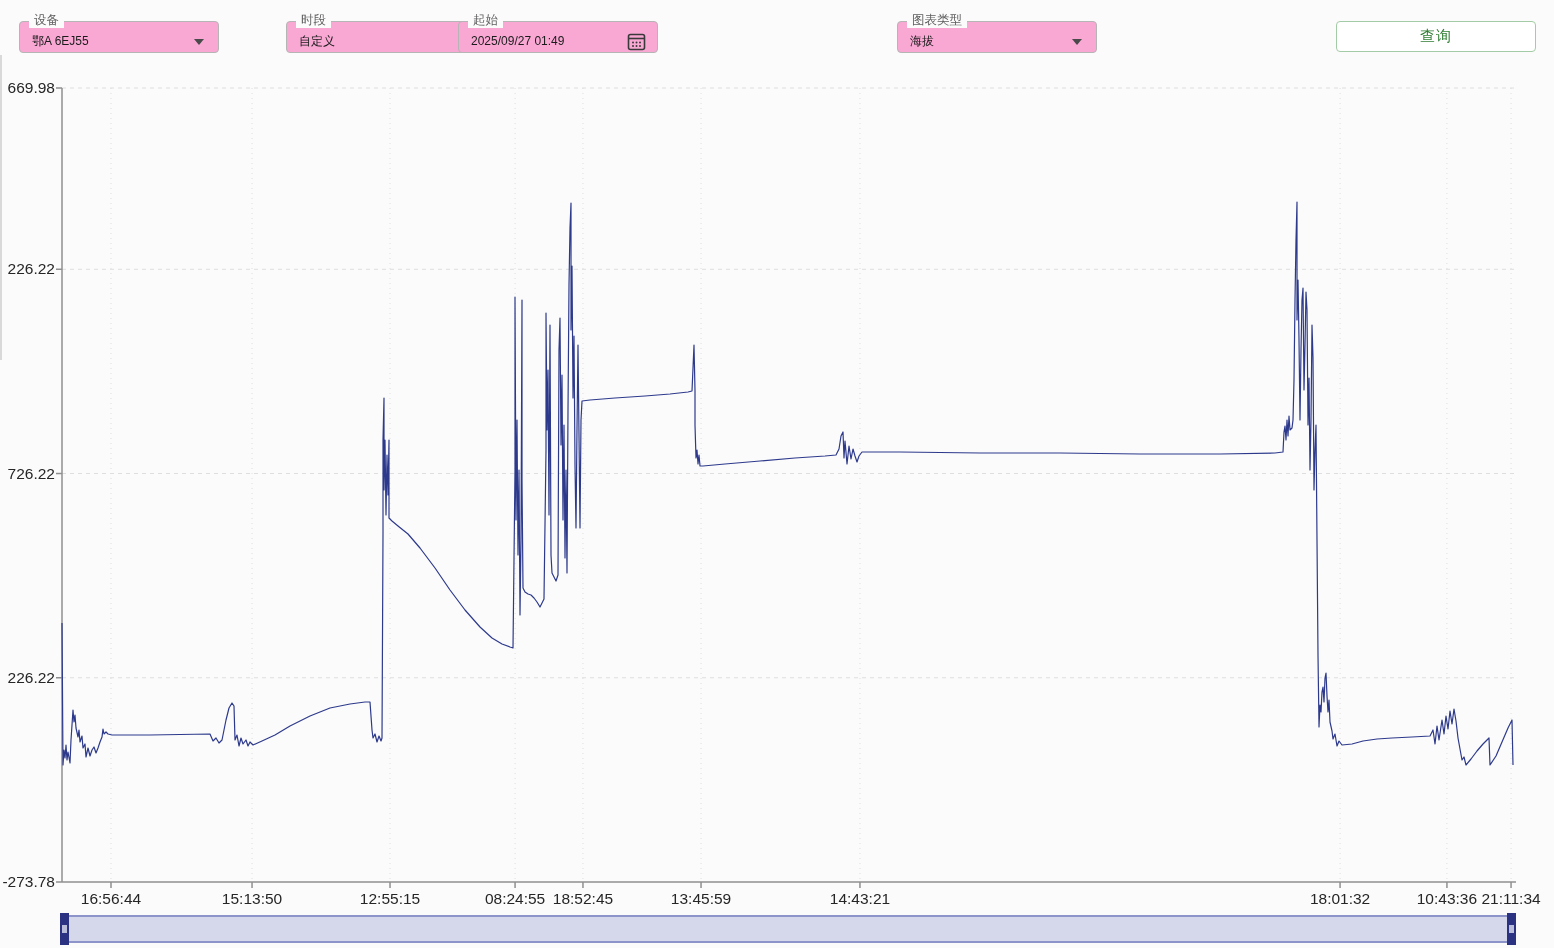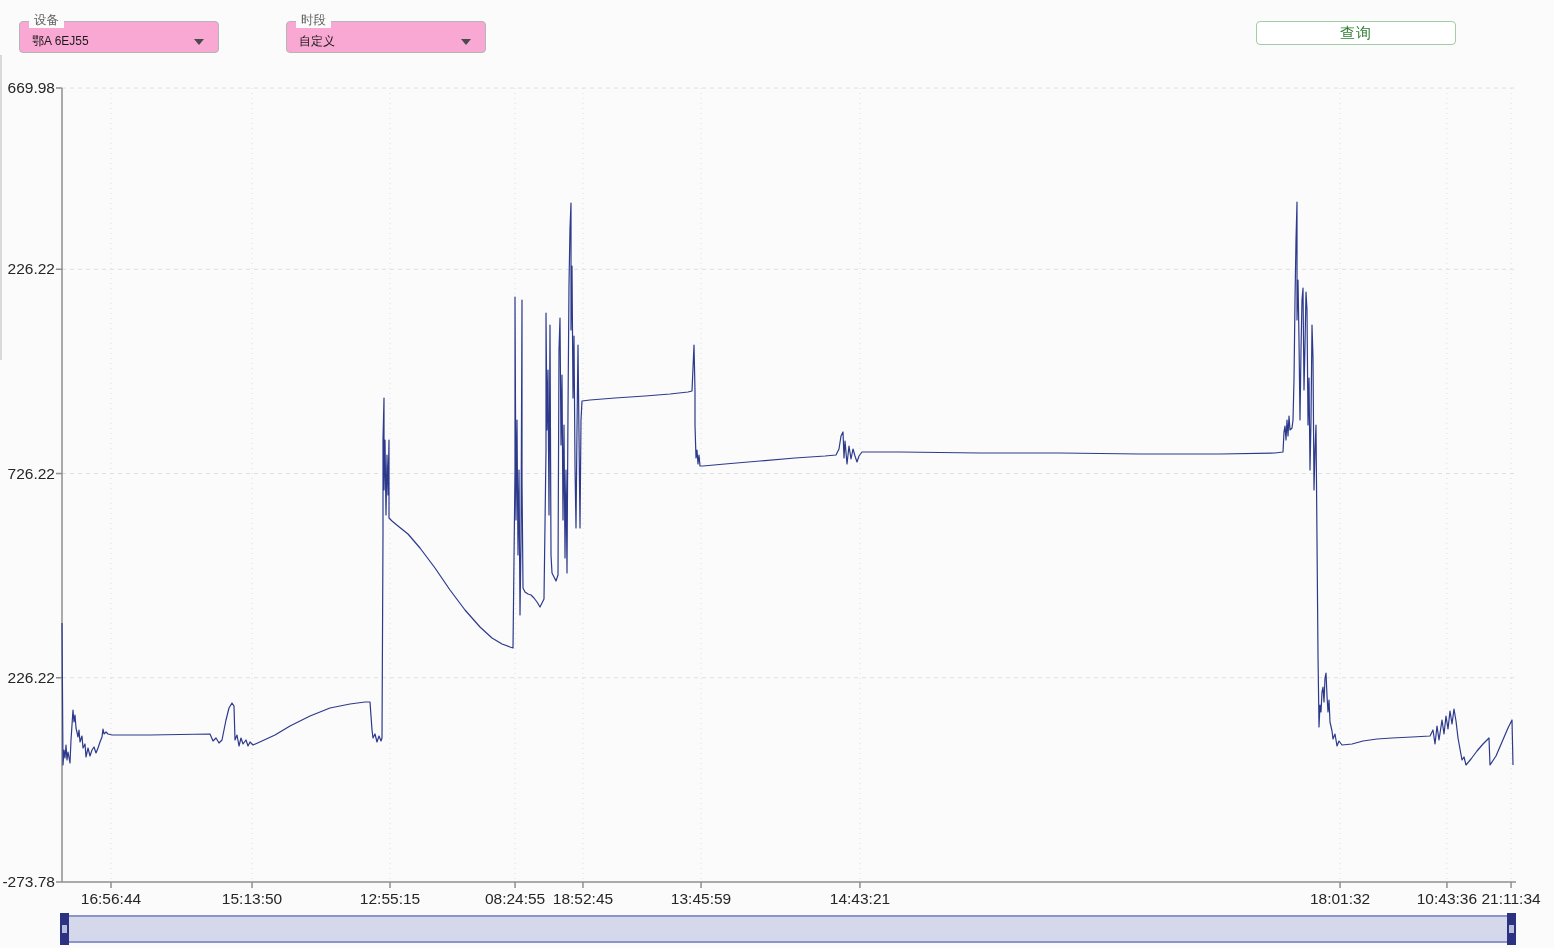--- a/index.html
+++ b/index.html
@@ -9,21 +9,21 @@
   
   .toolbar{position:absolute;left:0;top:0;width:1554px;height:80px;}
   .field{position:absolute;top:21px;height:32px;background:#f9a8d4;border:1px solid #b5b5b5;
          border-radius:4px;box-sizing:border-box;}
   .field-label{position:absolute;top:-9px;left:9px;font-size:12.5px;color:#5f5f5f;
                background:#fbfbfb;padding:0 5px;white-space:nowrap;line-height:15px;}
   .field-value{position:absolute;left:12px;top:0;line-height:38px;font-size:12px;color:#1b1b1b;white-space:nowrap;}
   .caret{position:absolute;right:14px;top:17px;width:0;height:0;border-left:5px solid transparent;
          border-right:5px solid transparent;border-top:6px solid #4a4a4a;}
   .calicon{position:absolute;right:11px;top:10px;width:19px;height:19px;}
-  .query-btn{position:absolute;left:1256px;top:21px;width:200px;height:24px;background:#ffffff;
+  .query-btn{position:absolute;left:1336px;top:21px;width:200px;height:31px;background:#ffffff;
              border:1px solid #a3cba6;border-radius:4px;color:#2e7d32;font-size:15px;
              display:flex;align-items:center;justify-content:center;cursor:pointer;
              font-family:inherit;letter-spacing:1px;}
   
   .chart-wrap{position:absolute;left:0;top:80px;width:1554px;height:830px;}
   #chart-svg{position:absolute;left:0;top:0;overflow:visible;}
   
   .datazoom{position:absolute;left:60px;top:913px;width:1456px;height:32px;}
   .dz-track{position:absolute;left:0;top:2px;right:0;bottom:2px;background:#d5d7ea;
             border-top:2px solid #8d94c9;border-bottom:2px solid #8d94c9;box-sizing:border-box;}
@@ -45,22 +45,41 @@
       <span class="field-value">鄂A 6EJ55</span>
       <span class="caret"></span>
     </div>
 
     <div class="field" style="left:238px;width:200px;margin-left:48px;">
       <span class="field-label">时段</span>
       <span class="field-value">自定义</span>
       <span class="caret"></span>
     </div>
 
+    <div class="field" style="left:458px;width:200px;">
+      <span class="field-label">起始</span>
+      <span class="field-value">2025/09/27 01:49</span>
+      <svg class="calicon" viewBox="0 0 19 19">
+        <rect x="1.5" y="2.5" width="16" height="15" rx="2" fill="none" stroke="#3a3a3a" stroke-width="1.6"></rect>
+        <line x1="1.5" y1="6.5" x2="17.5" y2="6.5" stroke="#3a3a3a" stroke-width="1.6"></line>
+        <circle cx="6" cy="10.5" r="1" fill="#3a3a3a"></circle>
+          <circle cx="9.5" cy="10.5" r="1" fill="#3a3a3a"></circle>
+          <circle cx="13" cy="10.5" r="1" fill="#3a3a3a"></circle>
+        <circle cx="6" cy="14" r="1" fill="#3a3a3a"></circle>
+          <circle cx="9.5" cy="14" r="1" fill="#3a3a3a"></circle>
+          <circle cx="13" cy="14" r="1" fill="#3a3a3a"></circle>
+      </svg>
+    </div>
 
 
+    <div class="field" style="left:897px;width:200px;">
+      <span class="field-label">图表类型</span>
+      <span class="field-value">海拔</span>
+      <span class="caret"></span>
+    </div>
 
 
     <button class="query-btn">查询</button>
   </div>
 
   <div class="chart-wrap">
     <svg id="chart-svg" width="1554" height="830" viewBox="0 80 1554 830">
         <line x1="62" y1="88" x2="1516" y2="88" stroke="#dedede" stroke-width="1" stroke-dasharray="4 4"></line>
         <line x1="62" y1="269.27003333744904" x2="1516" y2="269.27003333744904" stroke="#dedede" stroke-width="1" stroke-dasharray="4 4"></line>
         <line x1="62" y1="473.5133555582994" x2="1516" y2="473.5133555582994" stroke="#dedede" stroke-width="1" stroke-dasharray="4 4"></line>

